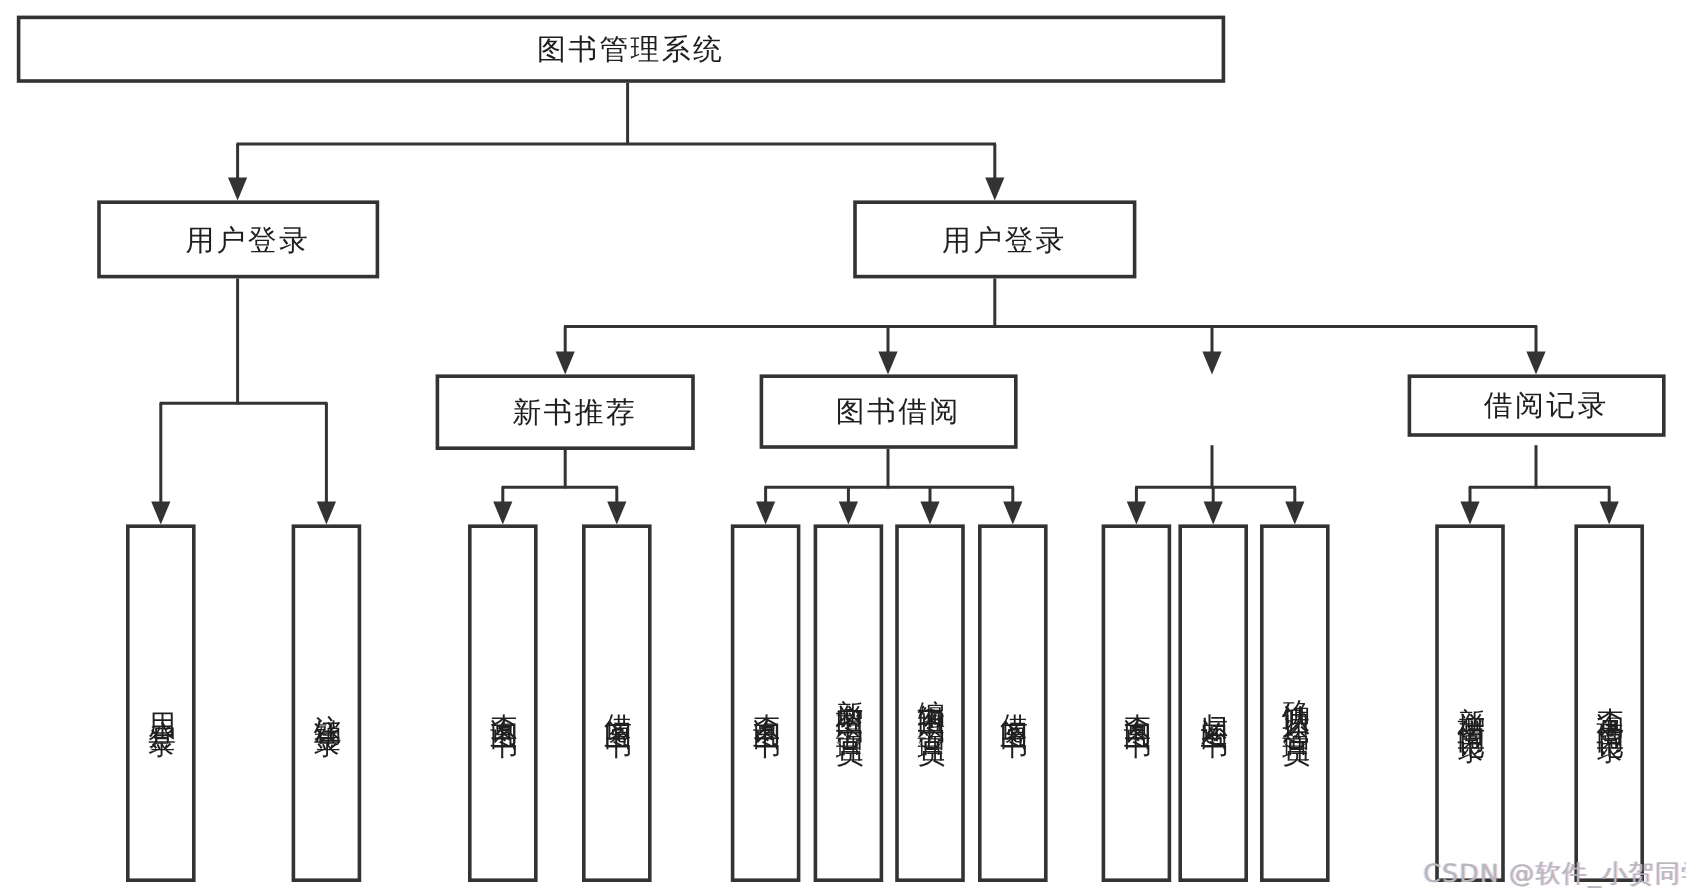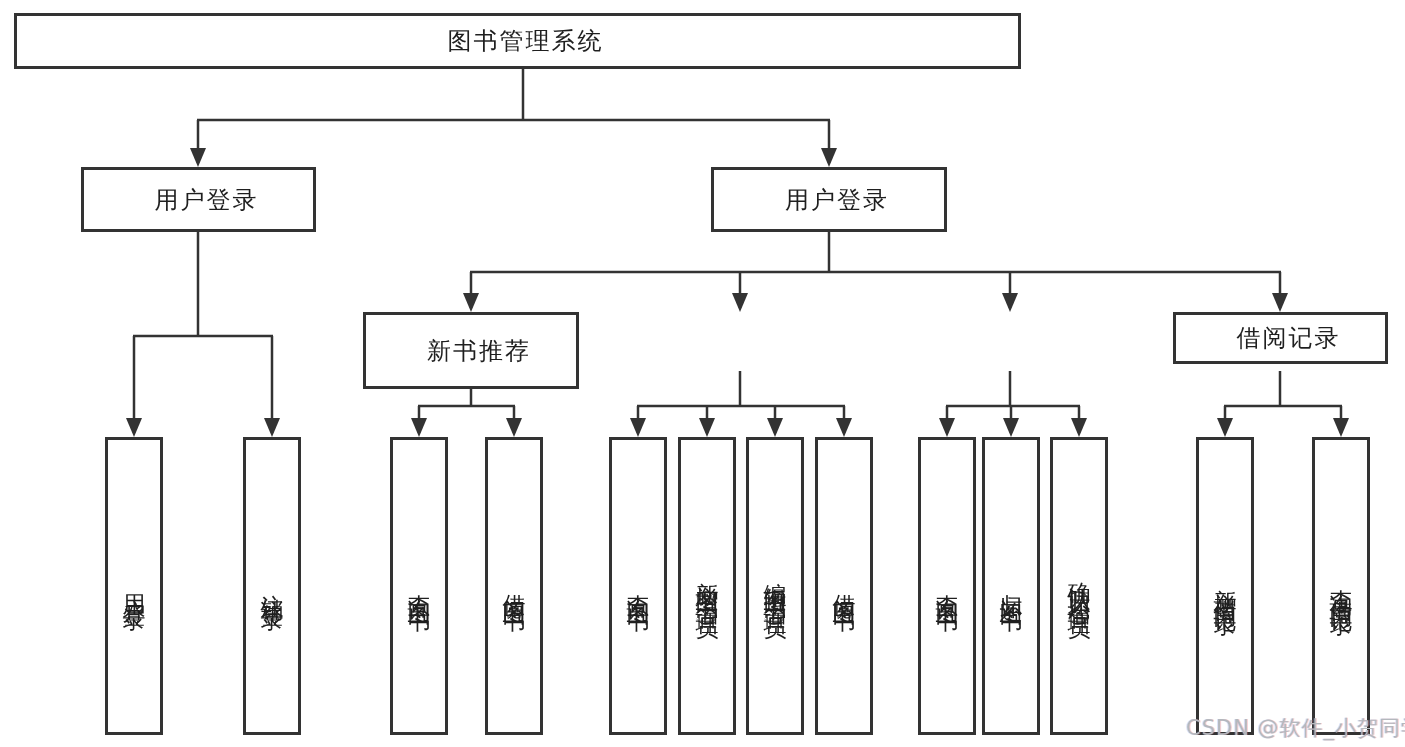--- a/index.html
+++ b/index.html
@@ -122,22 +122,25 @@
     <span>图书管理系统</span>
   </div>
 
   <div class="node hbox" style="left:81px; top:167px; width:235px; height:65px;">
     <span>用户登录</span>
   </div>
   <div class="node hbox" style="left:711px; top:167px; width:236px; height:65px;">
     <span>用户登录</span>
   </div>
 
-  <div class="node hbox" style="left:363px; top:312px; width:216px; height:77px;">
+  <div class="node hbox" style="left:363px; top:312px; width:216px; height:63px;">
     <span>新书推荐</span>
+  </div>
+  <div class="node hbox" style="left:633px; top:312px; width:215px; height:62px;">
+    <span>图书借阅</span>
   </div>
   <div class="node hbox" style="left:1173px; top:312px; width:215px; height:52px;">
     <span>借阅记录</span>
   </div>
 
   <div class="node vbox" style="left:105px; top:437px; width:58px; height:298px;">
     <span class="vtext">用户登录</span>
   </div>
   <div class="node vbox" style="left:243px; top:437px; width:58px; height:298px;">
     <span class="vtext">注销登录</span>

